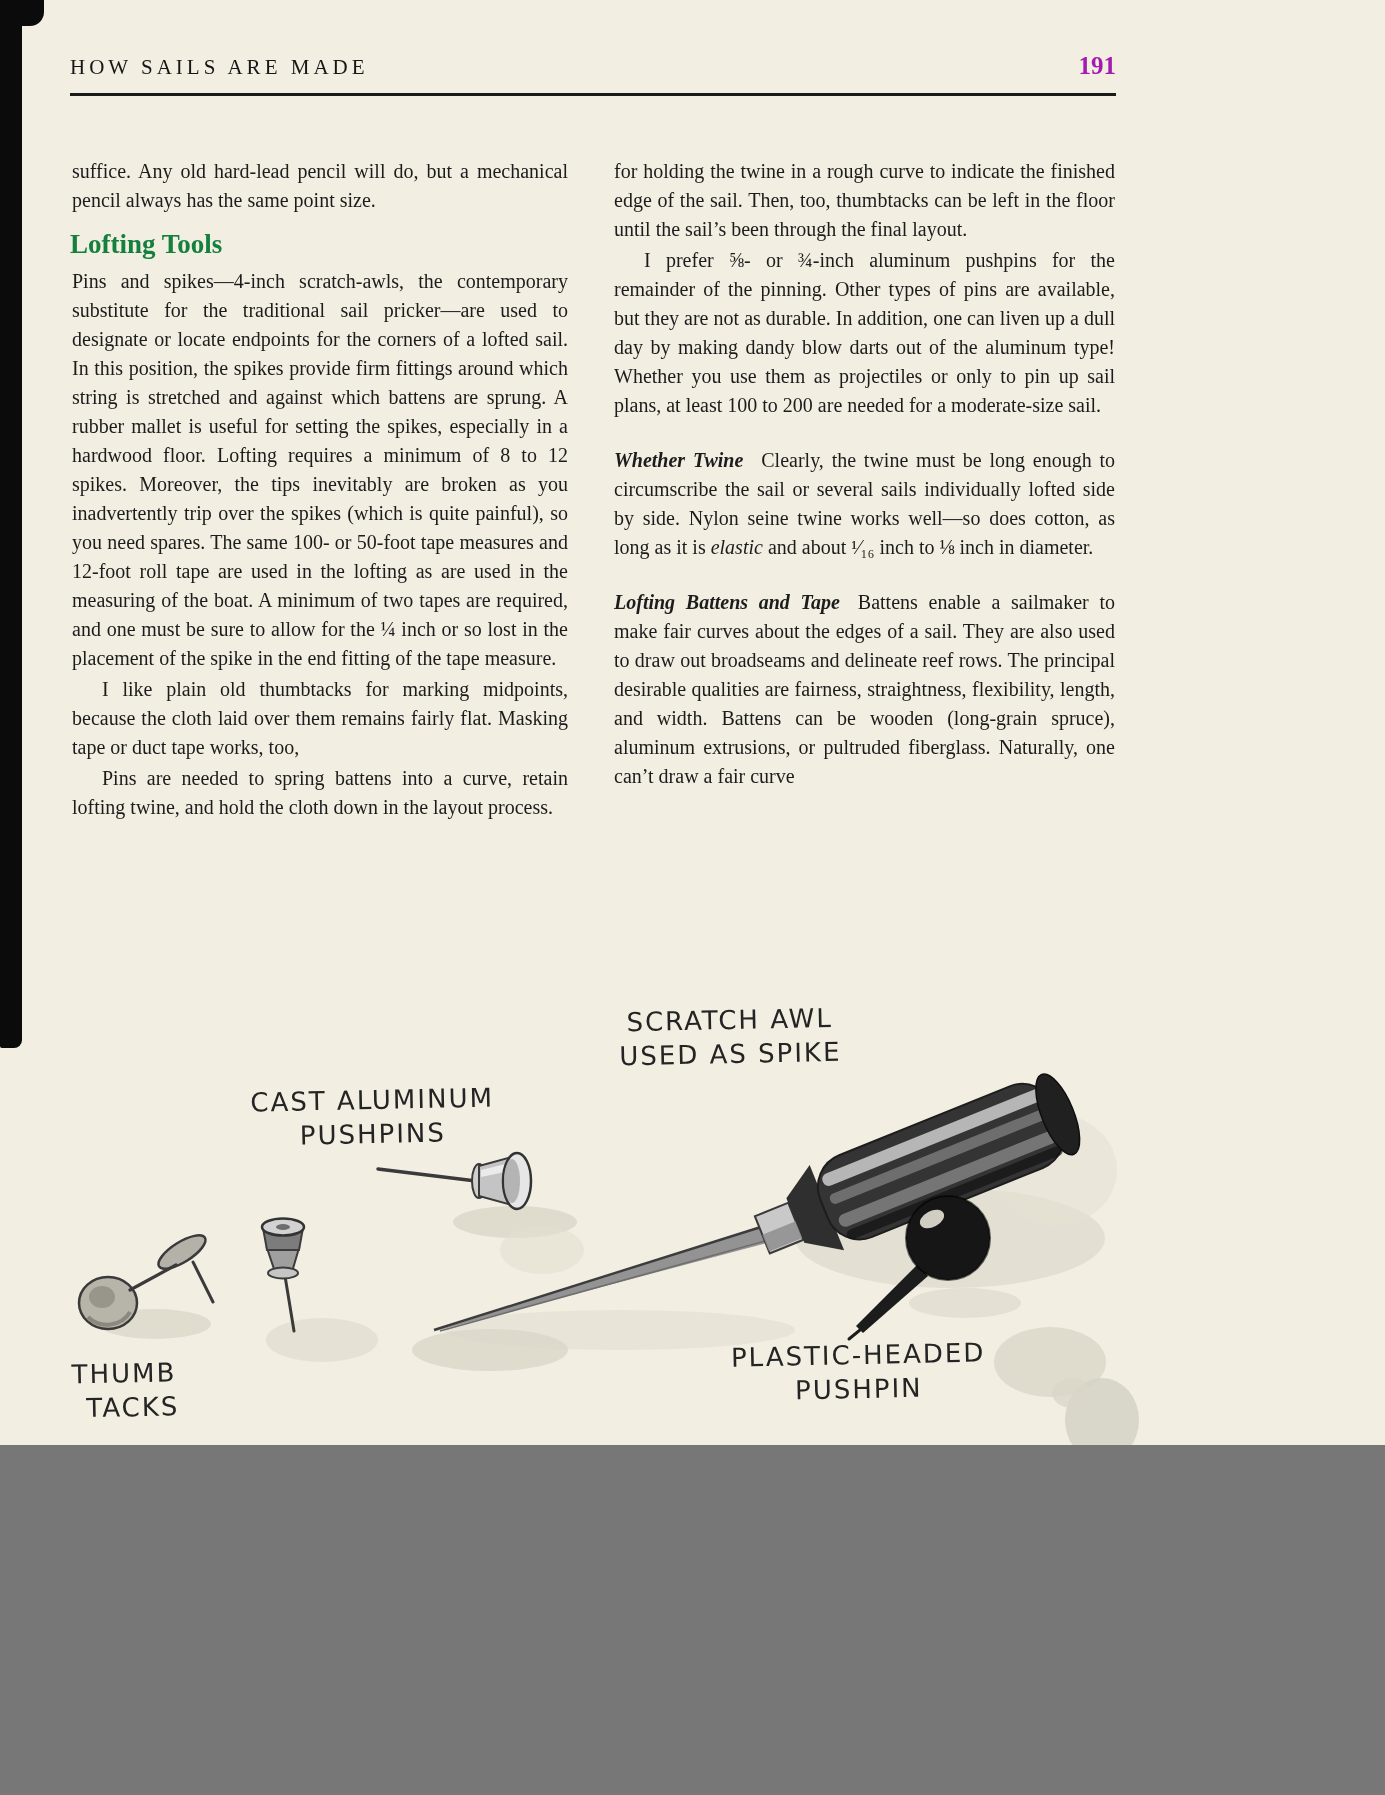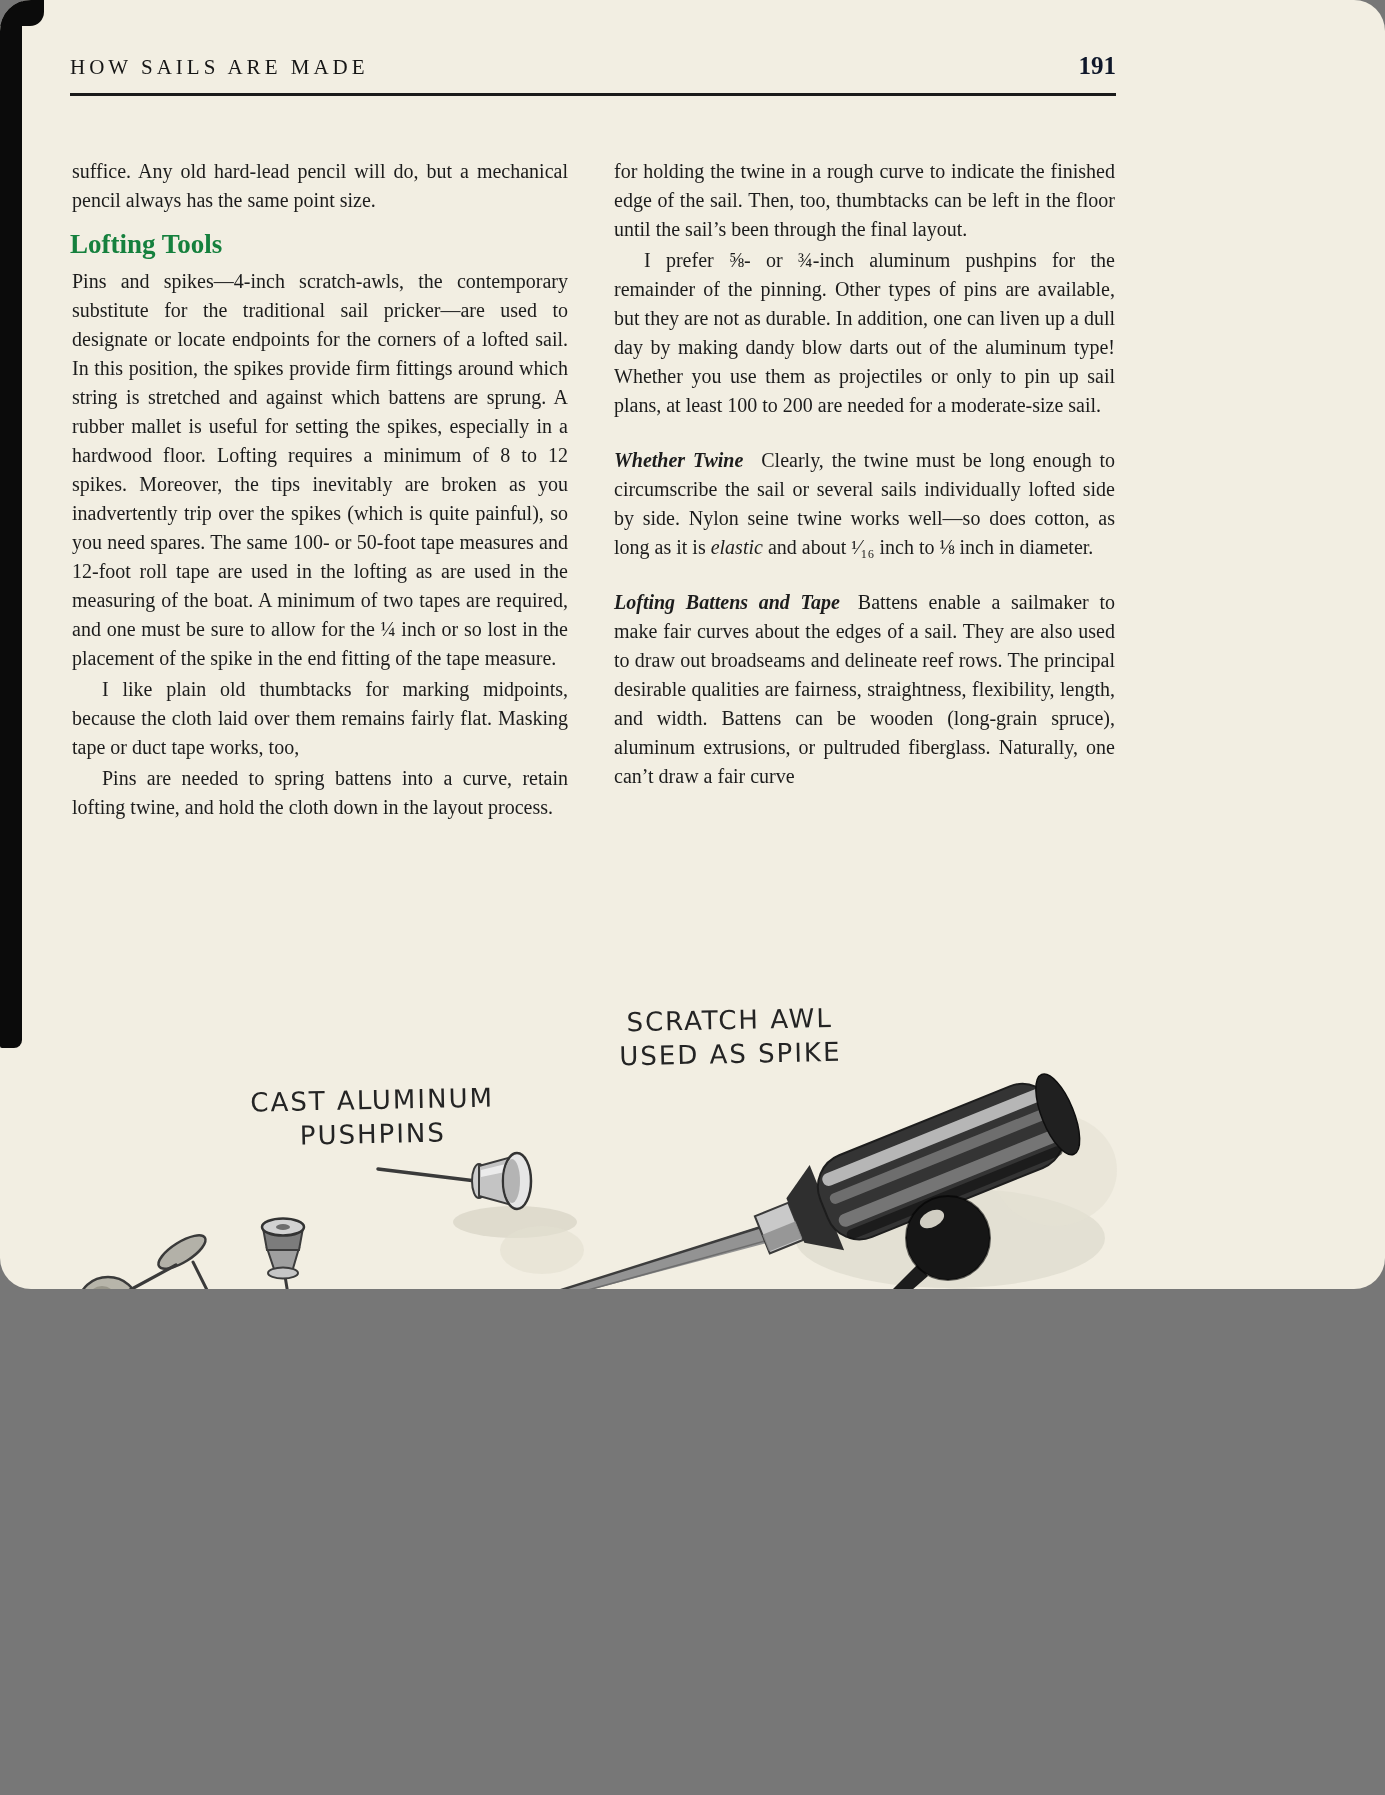--- a/index.html
+++ b/index.html
@@ -1,33 +1,32 @@
 <!DOCTYPE html>
 <html><head>
 <meta charset="utf-8">
 <style>
   html,body{margin:0;padding:0;background:#777;}
   .page{
     position:relative;
-    width:1385px;height:1289px;
+    width:1385px;height:1445px;
     background:#f2eee2;
     font-family:"Liberation Serif","DejaVu Serif",serif;
     color:#1c1c1c;
     overflow:hidden;
-    border-radius:31px;
   }
   
   .scan-bar{position:absolute;left:0;top:0;width:22px;height:1048px;background:#0b0b0b;border-radius:0 0 8px 2px;}
   .scan-bar-top{position:absolute;left:0;top:0;width:44px;height:26px;background:#0b0b0b;border-radius:0 0 14px 0;}
   .scan-smudge{position:absolute;left:-14px;top:1660px;width:46px;height:150px;background:#d8d5c7;border-radius:50%;opacity:.5;}
 
   
   .header{position:absolute;left:70px;top:52px;width:1046px;display:flex;justify-content:space-between;align-items:baseline;}
   .header-title{font-size:21px;letter-spacing:4px;color:#161616;}
-  .page-number{font-size:25px;font-weight:bold;color:#0f172a;margin-left:20px;}
+  .page-number{font-size:25px;font-weight:bold;color:#a21caf;margin-left:20px;}
   .header-rule{position:absolute;left:70px;top:93px;width:1046px;height:2.5px;background:#1a1a1a;}
 
   
   .col{position:absolute;top:155px;font-size:20px;line-height:29px;text-align:justify;}
   .col-left{left:70px;width:500px;}
   .col-right{left:612px;width:505px;}
   .col p{margin:2px;}
   .indent{text-indent:30px;}
   .section-heading{font-size:27px;font-weight:bold;margin:15px 0 8px 0;color:#15803d;}
   .gap-para{margin-top:26px !important;}

